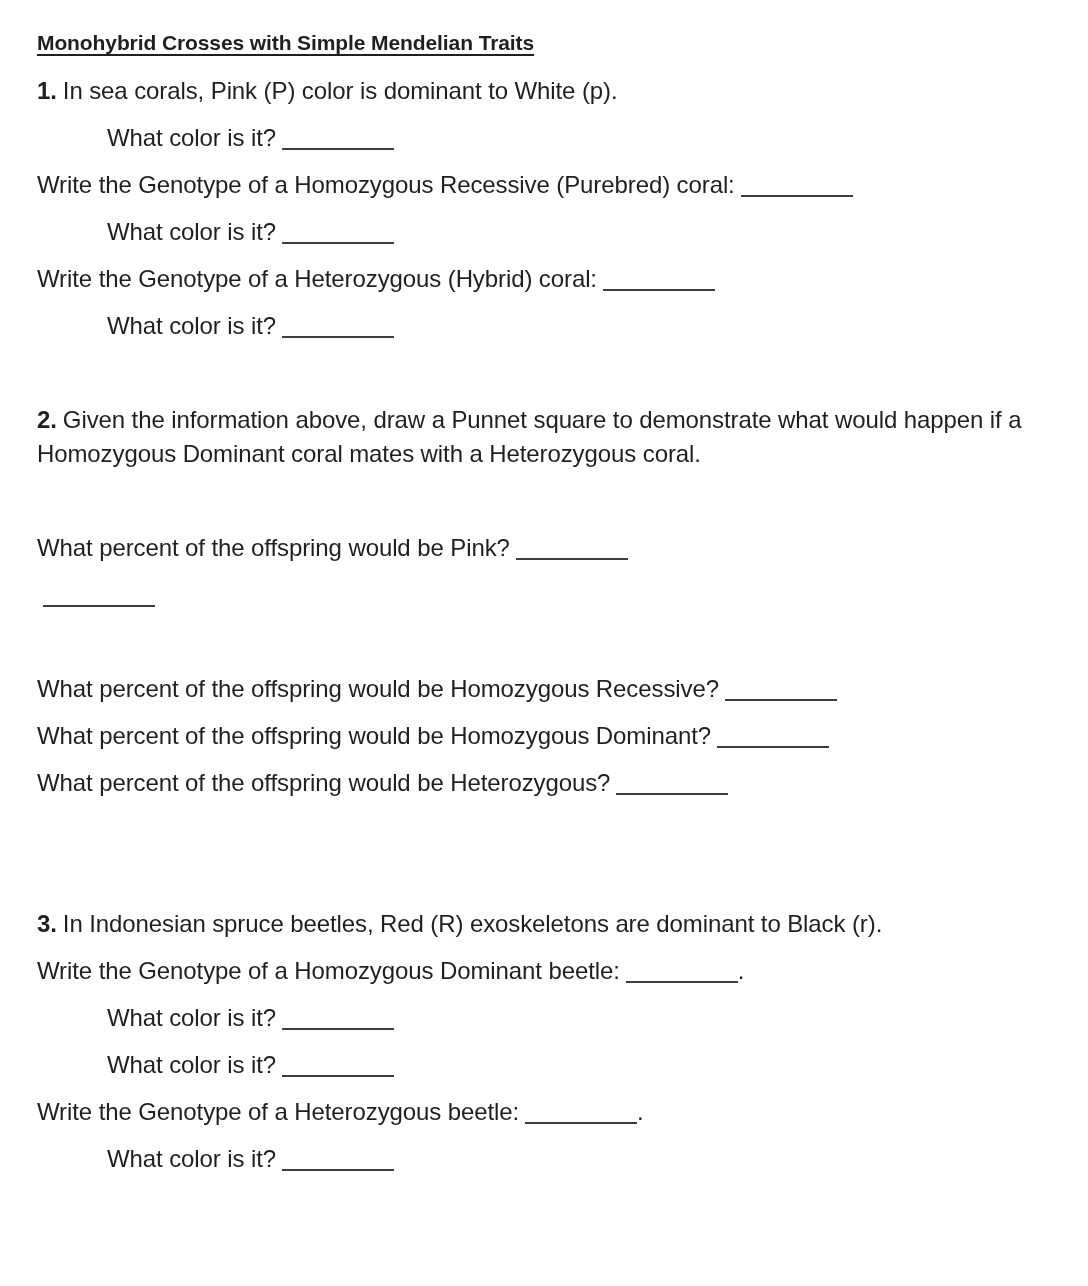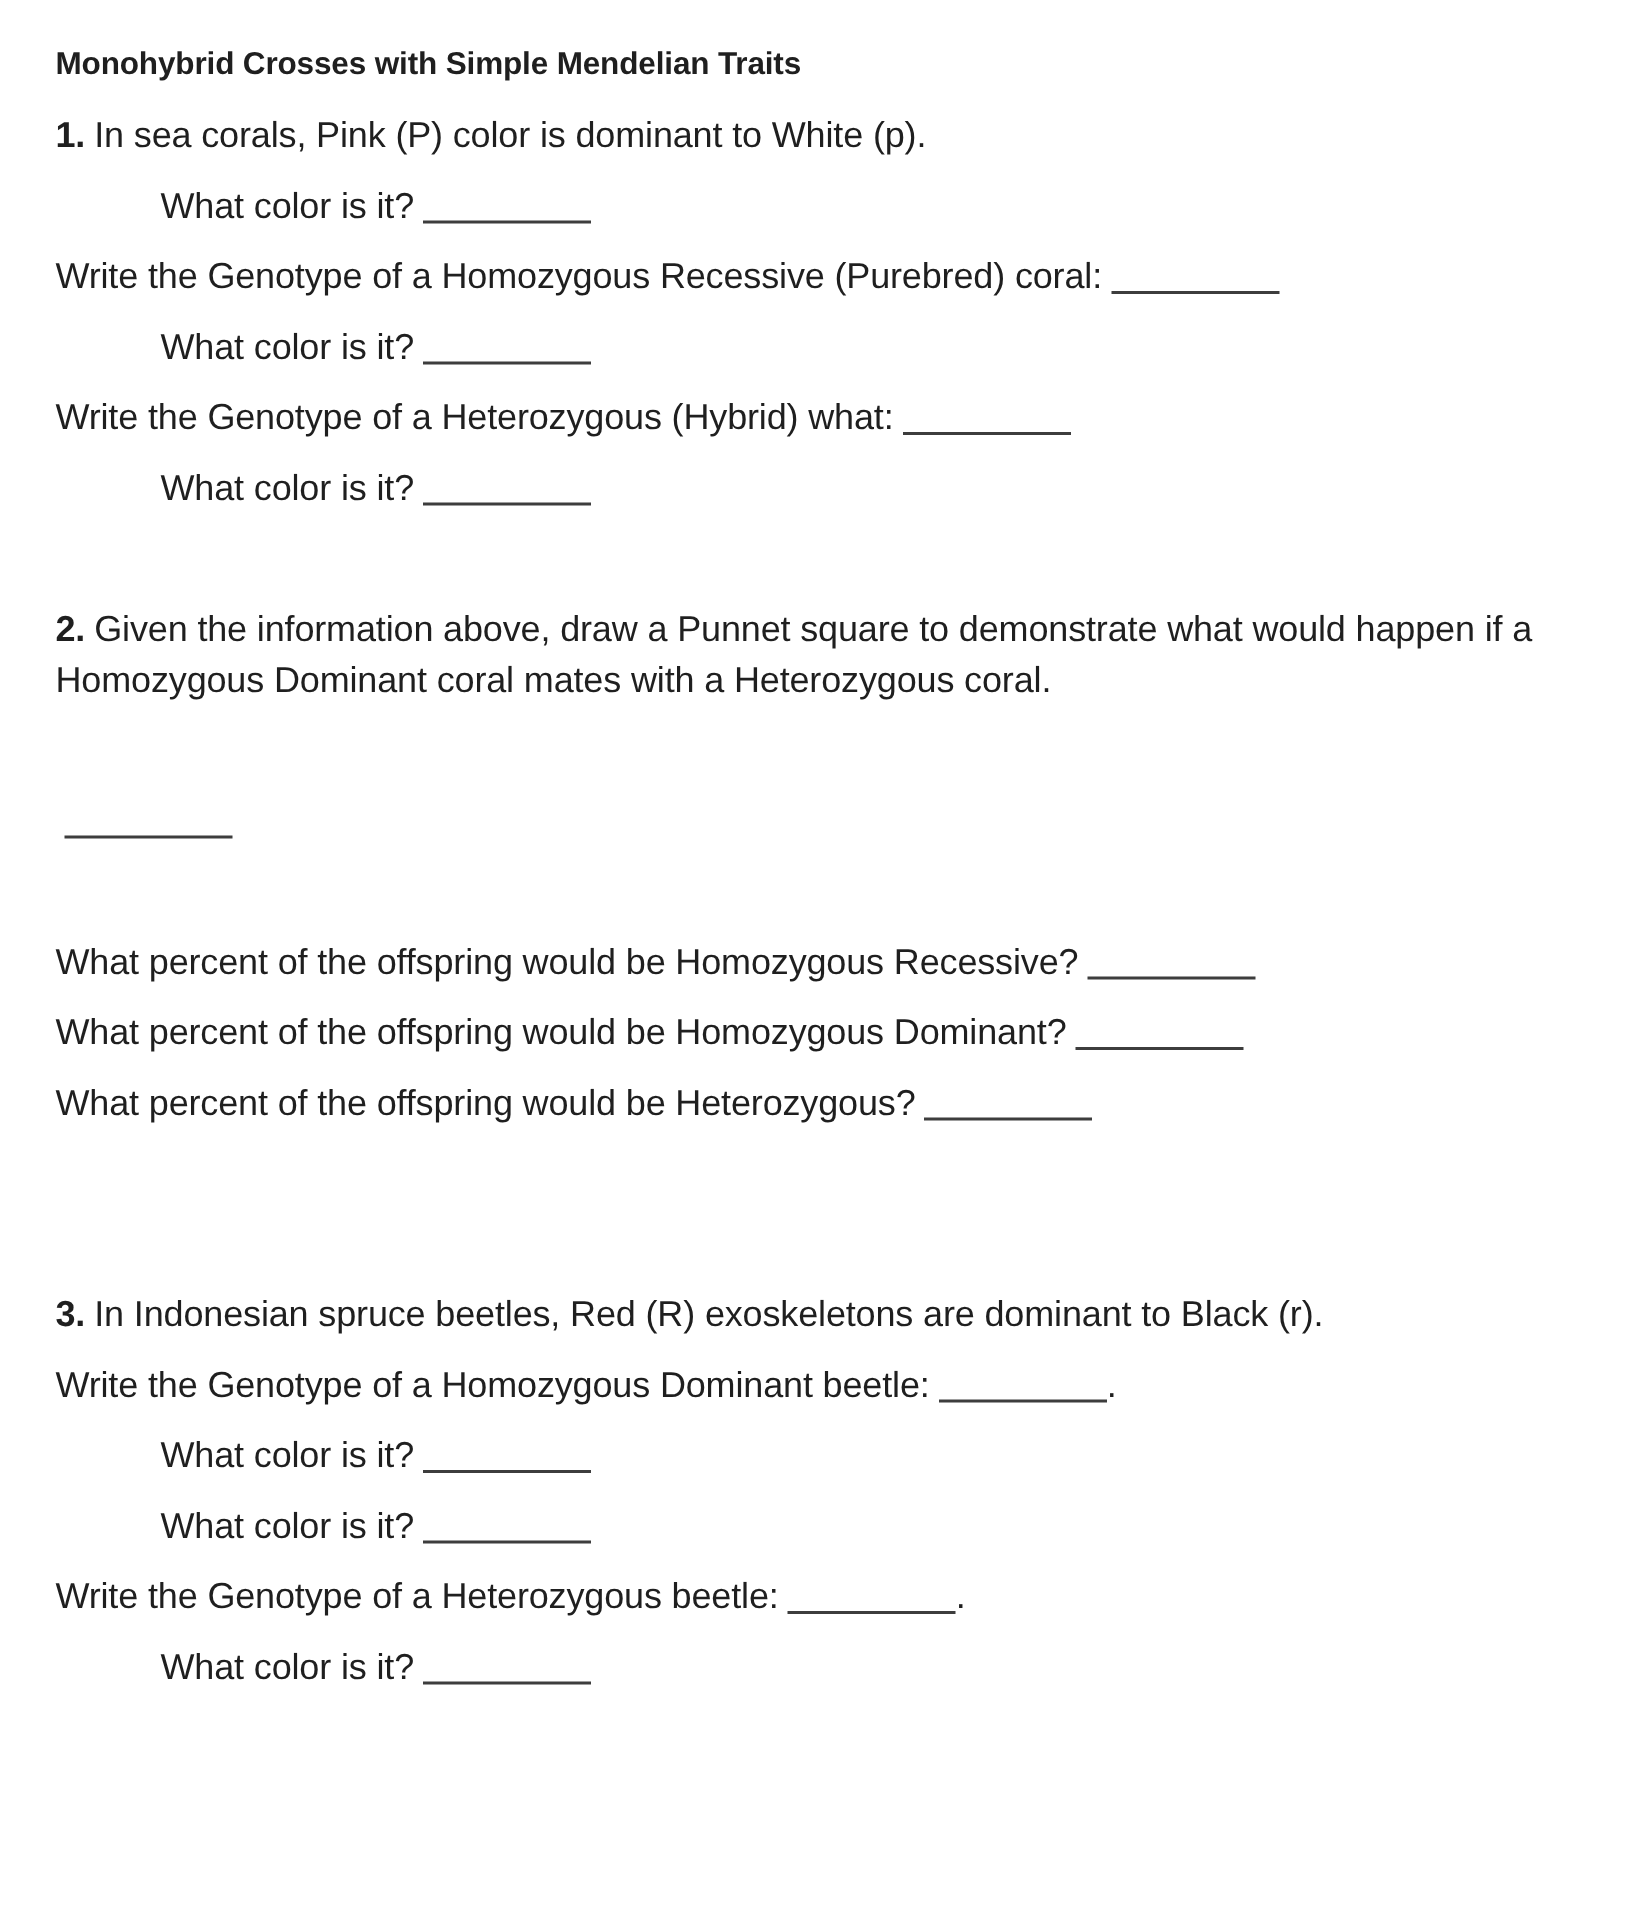--- a/index.html
+++ b/index.html
@@ -6,20 +6,21 @@
   body {
     width: 1088px; height: 1286px;
     font-family: "Liberation Sans", sans-serif;
     color: #1f1f1f;
     letter-spacing: -0.1px;
   }
   .doc { padding: 26px 40px 0 37px; }
   .title {
     font-size: 21px; font-weight: bold; margin: 0 0 14px 0;
     line-height: 34px;
+    text-decoration: underline;
     text-decoration-thickness: 2px;
     text-underline-offset: 4px;
   }
   .row { font-size: 24px; line-height: 34px; margin: 0 0 13px 0; }
   .row.indent { padding-left: 70px; }
   .wrap { max-width: 1020px; }
   .num { font-weight: bold; margin-right: 6px; }
   .blank {
     display: inline-block; width: 112px; height: 4px;
     border-bottom: 2px solid #3d3d3d;
@@ -33,29 +34,30 @@
 
 <div class="doc">
 
   <h1 class="title">Monohybrid Crosses with Simple Mendelian Traits</h1>
 
   <p class="row"><b class="num">1.</b><span>In sea corals, Pink (P) color is dominant to White (p).</span></p>
 
   <p class="row indent"><span>What color is it?</span><span class="blank"></span></p>
   <p class="row"><span>Write the Genotype of a Homozygous Recessive (Purebred) coral:</span><span class="blank"></span><span></span></p>
   <p class="row indent"><span>What color is it?</span><span class="blank"></span></p>
-  <p class="row"><span>Write the Genotype of a Heterozygous (Hybrid) what:</span><span class="blank"></span><span></span></p>
+  <p class="row"><span>Write the Genotype of a Heterozygous (Hybrid) coral:</span><span class="blank"></span><span></span></p>
   <p class="row indent"><span>What color is it?</span><span class="blank"></span></p>
 
   <div class="sp1"></div>
 
   <p class="row wrap"><b class="num">2.</b><span>Given the information above, draw a Punnet square to demonstrate what would happen if a Homozygous Dominant coral mates with a Heterozygous coral.</span></p>
 
   <div class="sp1"></div>
 
+  <p class="row"><span>What percent of the offspring would be Pink?</span><span class="blank"></span></p>
   <p class="row"><span class="blank"></span></p>
 
   <div class="sp1"></div>
 
   <p class="row"><span>What percent of the offspring would be Homozygous Recessive?</span><span class="blank"></span></p>
   <p class="row"><span>What percent of the offspring would be Homozygous Dominant?</span><span class="blank"></span></p>
   <p class="row"><span>What percent of the offspring would be Heterozygous?</span><span class="blank"></span></p>
 
   <div class="sp2"></div>
 

